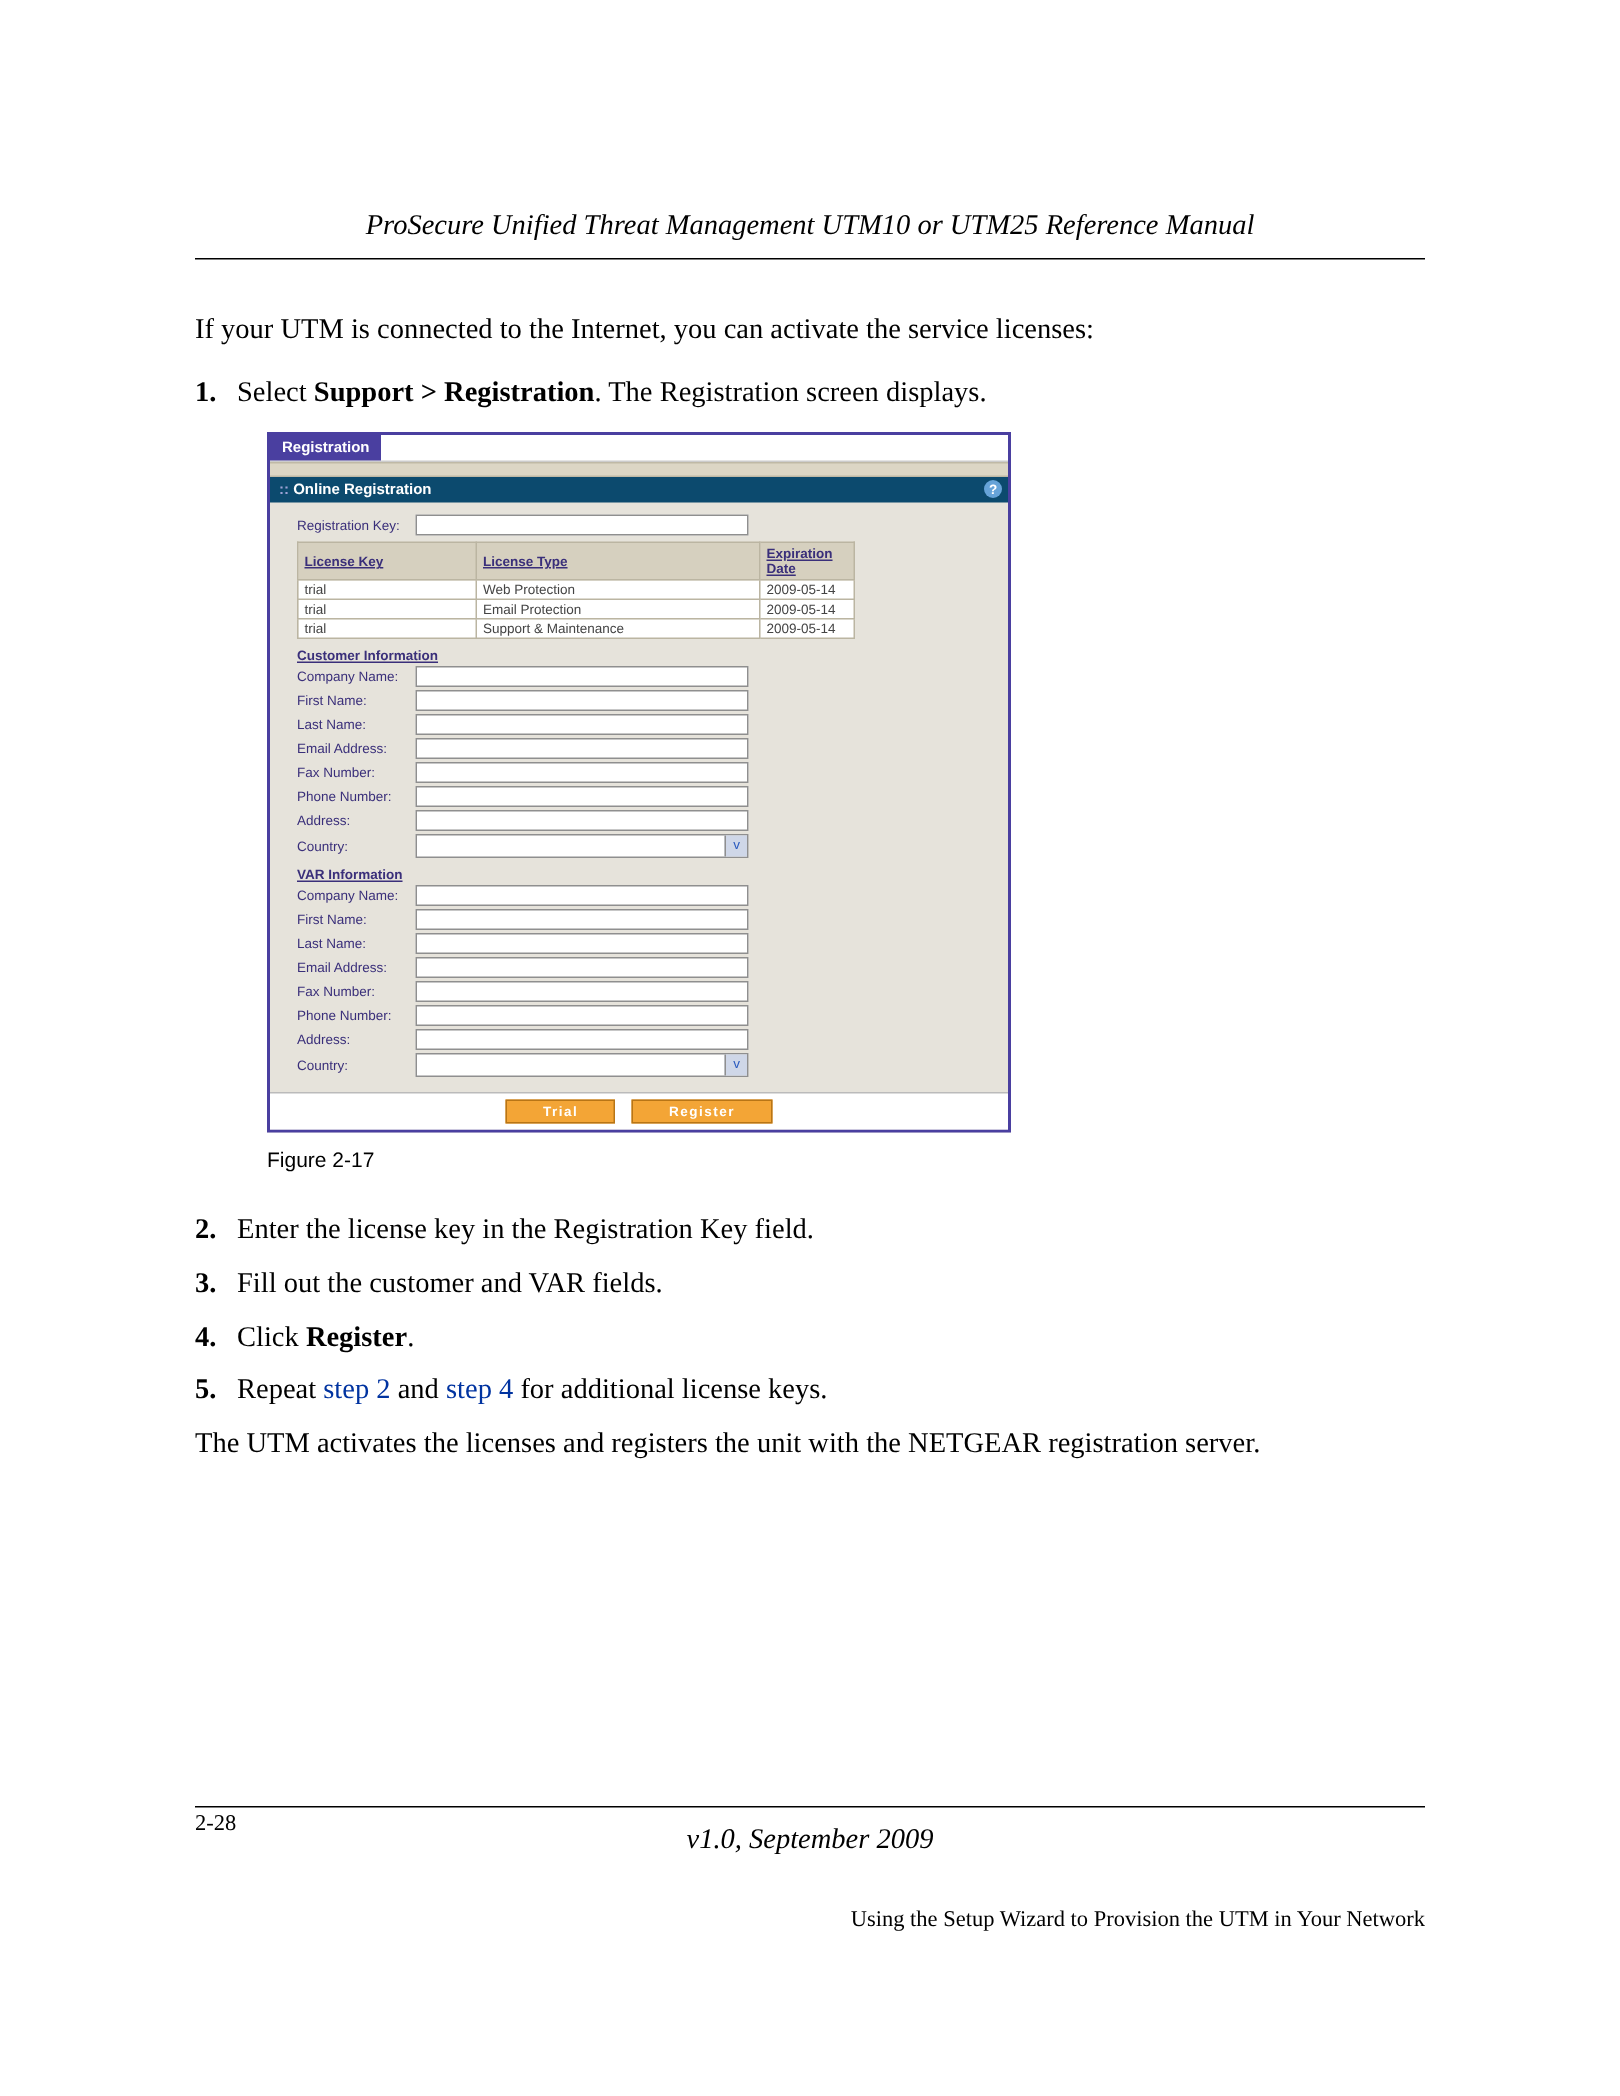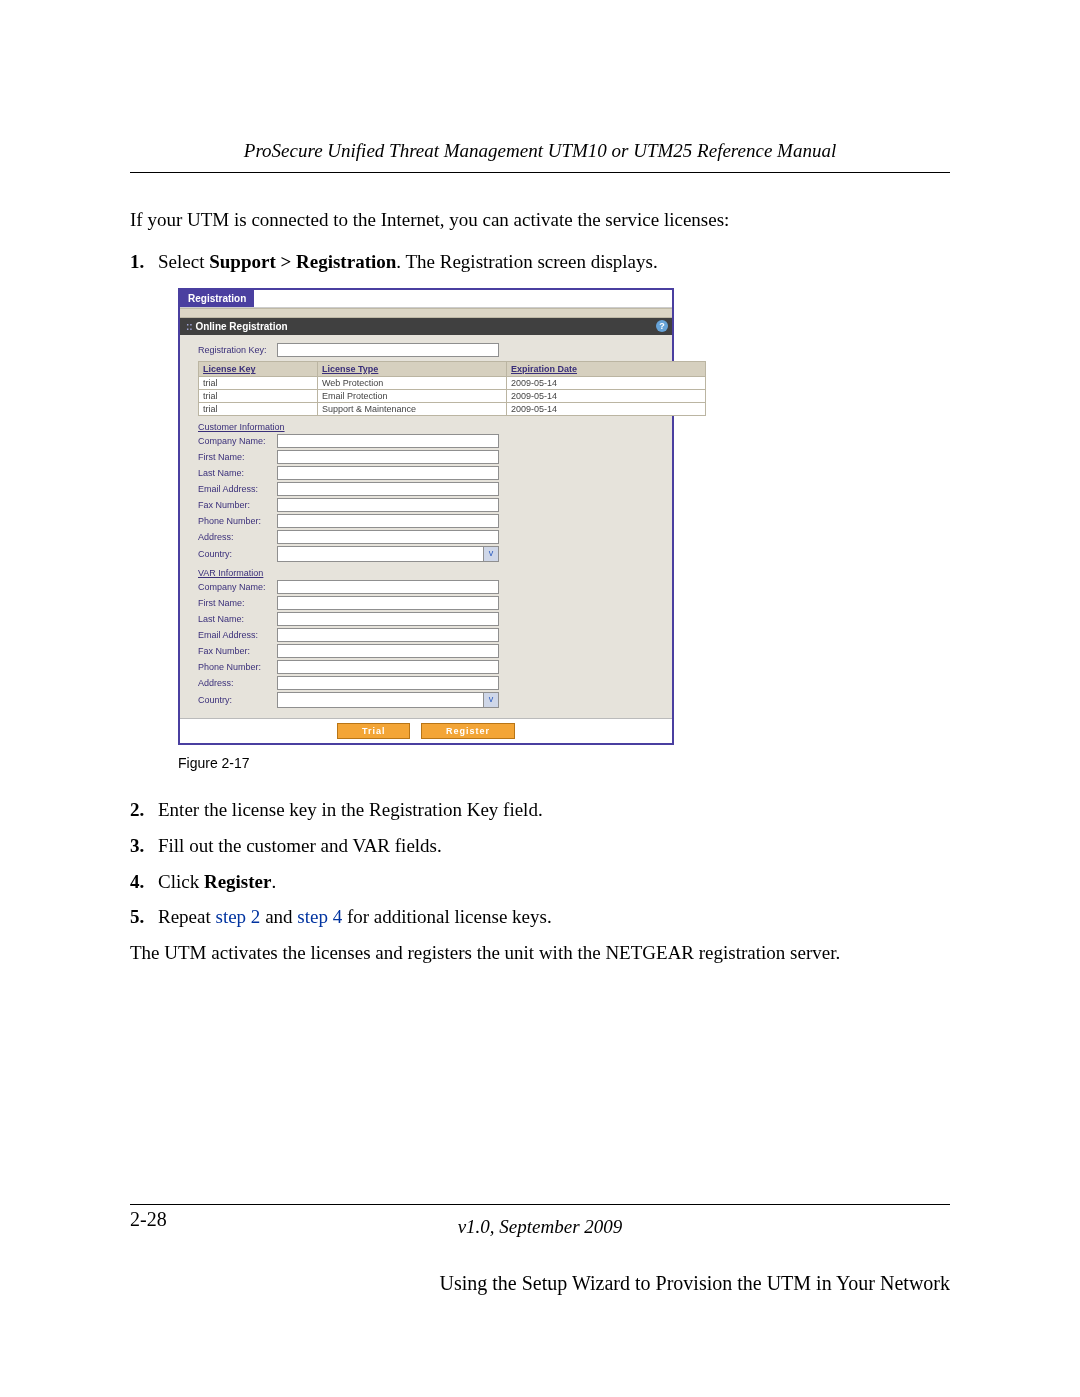--- a/index.html
+++ b/index.html
@@ -12,38 +12,38 @@
   .step .num{position:absolute;left:0;top:0;font-weight:bold;}
   .b{font-weight:bold;}
   .lnk{color:#0033a0;}
   .figcap{font-family:Arial,Helvetica,sans-serif;font-weight:normal;font-size:14px;margin:10px 0 26px 48px;}
 
   
   .shot{margin:14px 0 6px 48px;width:492px;border:2px solid #4a3fa0;font-family:Arial,Helvetica,sans-serif;font-size:9px;color:#3a2f7a;background:#e6e3db;}
   .tab{background:#4a3fa0;color:#fff;display:inline-block;padding:3px 8px;font-size:10px;font-weight:bold;}
   .tabstrip{background:#fff;border-bottom:1px solid #ccc;padding:0;}
   .hbar{border-top:1px solid #bfb9a6;border-bottom:1px solid #bfb9a6;background:#dcd6c5;height:8px;}
-  .secbar{background:#404040;color:#fff;padding:3px 6px;font-size:10px;font-weight:bold;position:relative;}
+  .secbar{background:#0c4a6e;color:#fff;padding:3px 6px;font-size:10px;font-weight:bold;position:relative;}
   .help{position:absolute;right:4px;top:2px;width:12px;height:12px;border-radius:6px;background:#66a3d8;color:#fff;text-align:center;line-height:12px;font-size:9px;}
   .panel{background:#e6e3db;padding:6px 18px 8px 18px;}
   .row{display:flex;align-items:center;margin:2px 0;}
   .lbl{width:79px;flex:none;color:#3a2f7a;}
   .inp{flex:none;border:1px solid #8f8f8f;background:#fff;height:12px;}
   .sel{flex:none;border:1px solid #8f8f8f;background:#fff;height:14px;position:relative;}
   .sel .btn{position:absolute;right:0;top:0;width:14px;height:14px;background:#cfd7e8;border-left:1px solid #8f8f8f;text-align:center;line-height:12px;color:#2b5bbf;font-size:9px;}
-  .sub{font-weight:normal;text-decoration:underline;color:#3a2f7a;margin:6px 0 2px 0;}
-  table.lt{border-collapse:collapse;width:508px;margin-top:4px;}
+  .sub{font-weight:bold;text-decoration:underline;color:#3a2f7a;margin:6px 0 2px 0;}
+  table.lt{border-collapse:collapse;width:372px;margin-top:4px;}
   table.lt th{background:#d6d0bf;text-align:left;font-weight:bold;text-decoration:underline;color:#3a2f7a;font-size:9px;padding:2px 4px;border:1px solid #bbb5a2;}
   table.lt td{background:#fff;border:1px solid #bbb5a2;padding:1px 4px;color:#444;}
   .btns{background:#fff;border-top:1px solid #bbb;padding:4px 0;text-align:center;}
   .obtn{display:inline-block;background:#f3a536;border:1px solid #b87516;color:#fff;font-weight:bold;padding:2px 24px;font-size:9px;margin:0 4px;letter-spacing:1px;}
 
   
   .frule{position:absolute;left:130px;width:820px;border:none;border-top:1px solid #000;}
-  .fl{position:absolute;font-size:20px;}
+  .fl{position:absolute;font-size:15px;}
   .fc{position:absolute;font-size:19px;font-style:italic;width:820px;left:130px;text-align:center;}
 </style>
 </head>
 <body>
 
 <div class="page">
   <div class="hdr">ProSecure Unified Threat Management UTM10 or UTM25 Reference Manual</div>
   <hr class="hr">
 
   <div class="para">If your UTM is connected to the Internet, you can activate the service licenses:</div>

